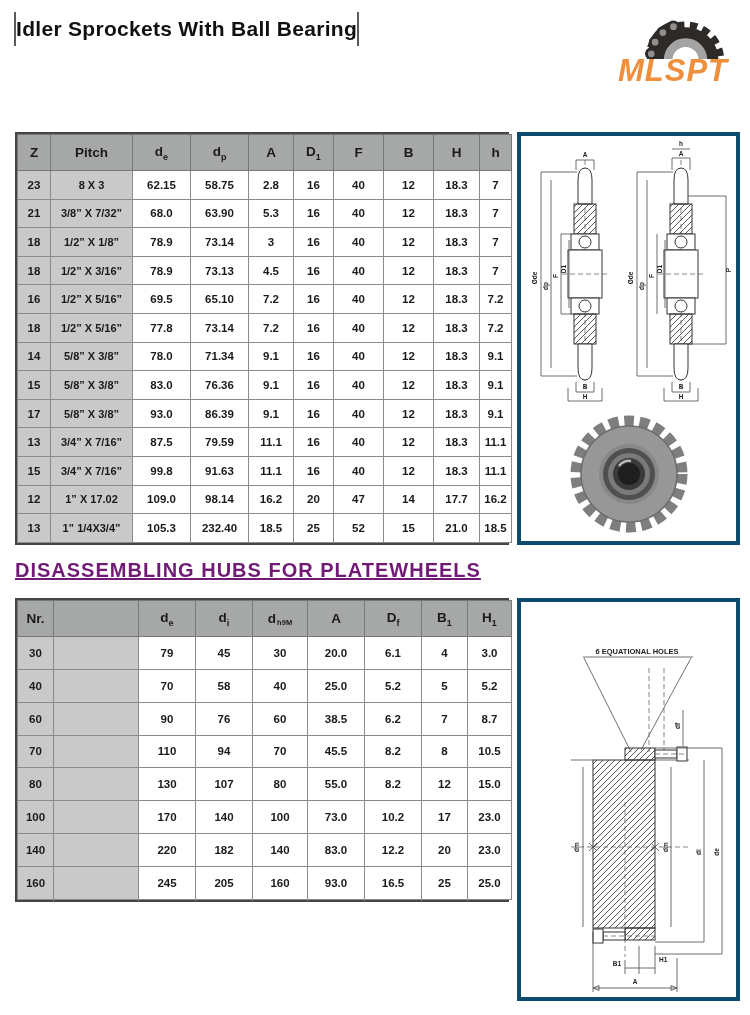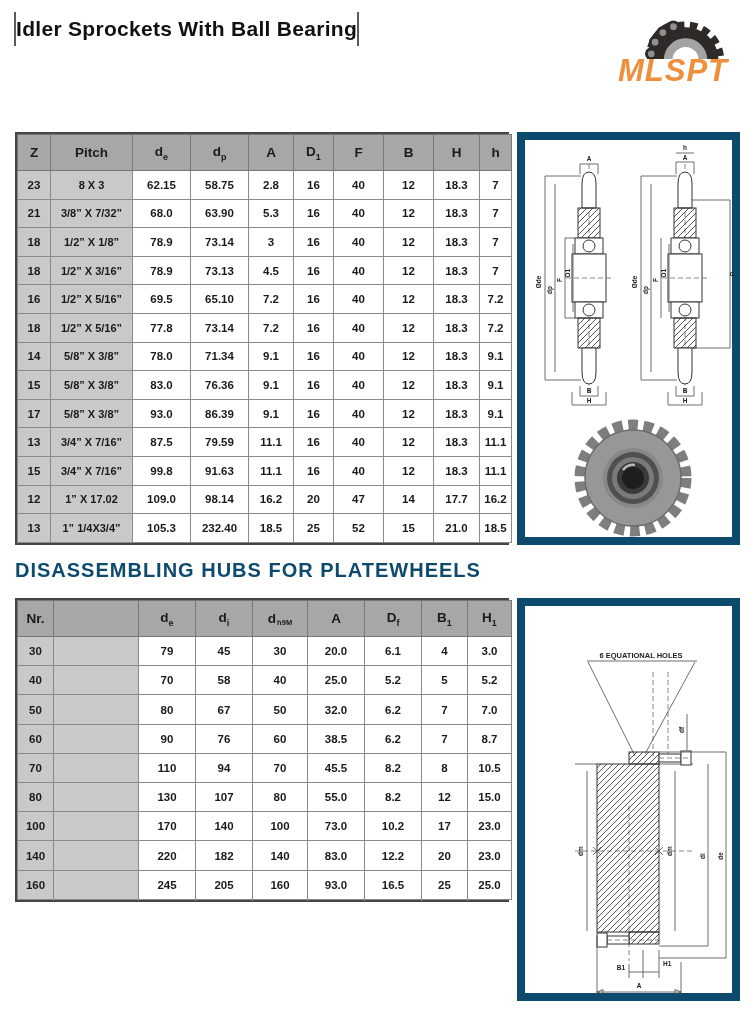--- a/index.html
+++ b/index.html
@@ -31,24 +31,24 @@
   #t1 tbody.data tr { height:23px; }
   #t2 tbody.data tr { height:25px; }
   #t1 tbody.data td:nth-child(-n+2),
   #t2 tbody.data td:nth-child(-n+2) { background:#c8c9c8; }
   #t1 tbody.data td:nth-child(2) { font-size:11px; }
   tbody.filler1 td { border:none; background:#fff; }
   tbody.filler2 td { border:none; border-left:1px solid #8a8a8a; background:#fff; }
   tbody.filler2 td:first-child { border-left:none; }
 
   .section-title { position:absolute; left:15px; top:559px; font-size:20px; font-weight:bold;
-                   letter-spacing:1px; color:#0c4a6e; }
+                   letter-spacing:1px; color:#701a75;text-decoration:underline; }
 
   
-  .panel { position:absolute; border:8px solid #0c4a6e; background:#fff; }
+  .panel { position:absolute; border:4px solid #0c4a6e; background:#fff; }
   #panel1 { left:517px; top:132px; width:223px; height:413px; }
   #panel2 { left:517px; top:598px; width:223px; height:403px; }
   svg { display:block; font-family:"Liberation Sans", sans-serif; }
   .dim { stroke:#4a4a4a; stroke-width:0.8; fill:none; }
   .dimtxt { font-size:6.5px; fill:#222; font-weight:bold; }
   .part { stroke:#333; stroke-width:1; fill:#fff; }
   .hatched { stroke:#333; stroke-width:1; fill:url(#hatch); }
   .dash { stroke:#555; stroke-width:0.7; fill:none; stroke-dasharray:5 3; }
 </style>
 </head>
@@ -416,31 +416,20 @@
             <td></td>
             <td>70</td>
             <td>58</td>
             <td>40</td>
             <td>25.0</td>
             <td>5.2</td>
             <td>5</td>
             <td>5.2</td>
           </tr>
           <tr>
-            <td>50</td>
-            <td></td>
-            <td>80</td>
-            <td>67</td>
-            <td>50</td>
-            <td>32.0</td>
-            <td>6.2</td>
-            <td>7</td>
-            <td>7.0</td>
-          </tr>
-          <tr>
             <td>60</td>
             <td></td>
             <td>90</td>
             <td>76</td>
             <td>60</td>
             <td>38.5</td>
             <td>6.2</td>
             <td>7</td>
             <td>8.7</td>
           </tr>

